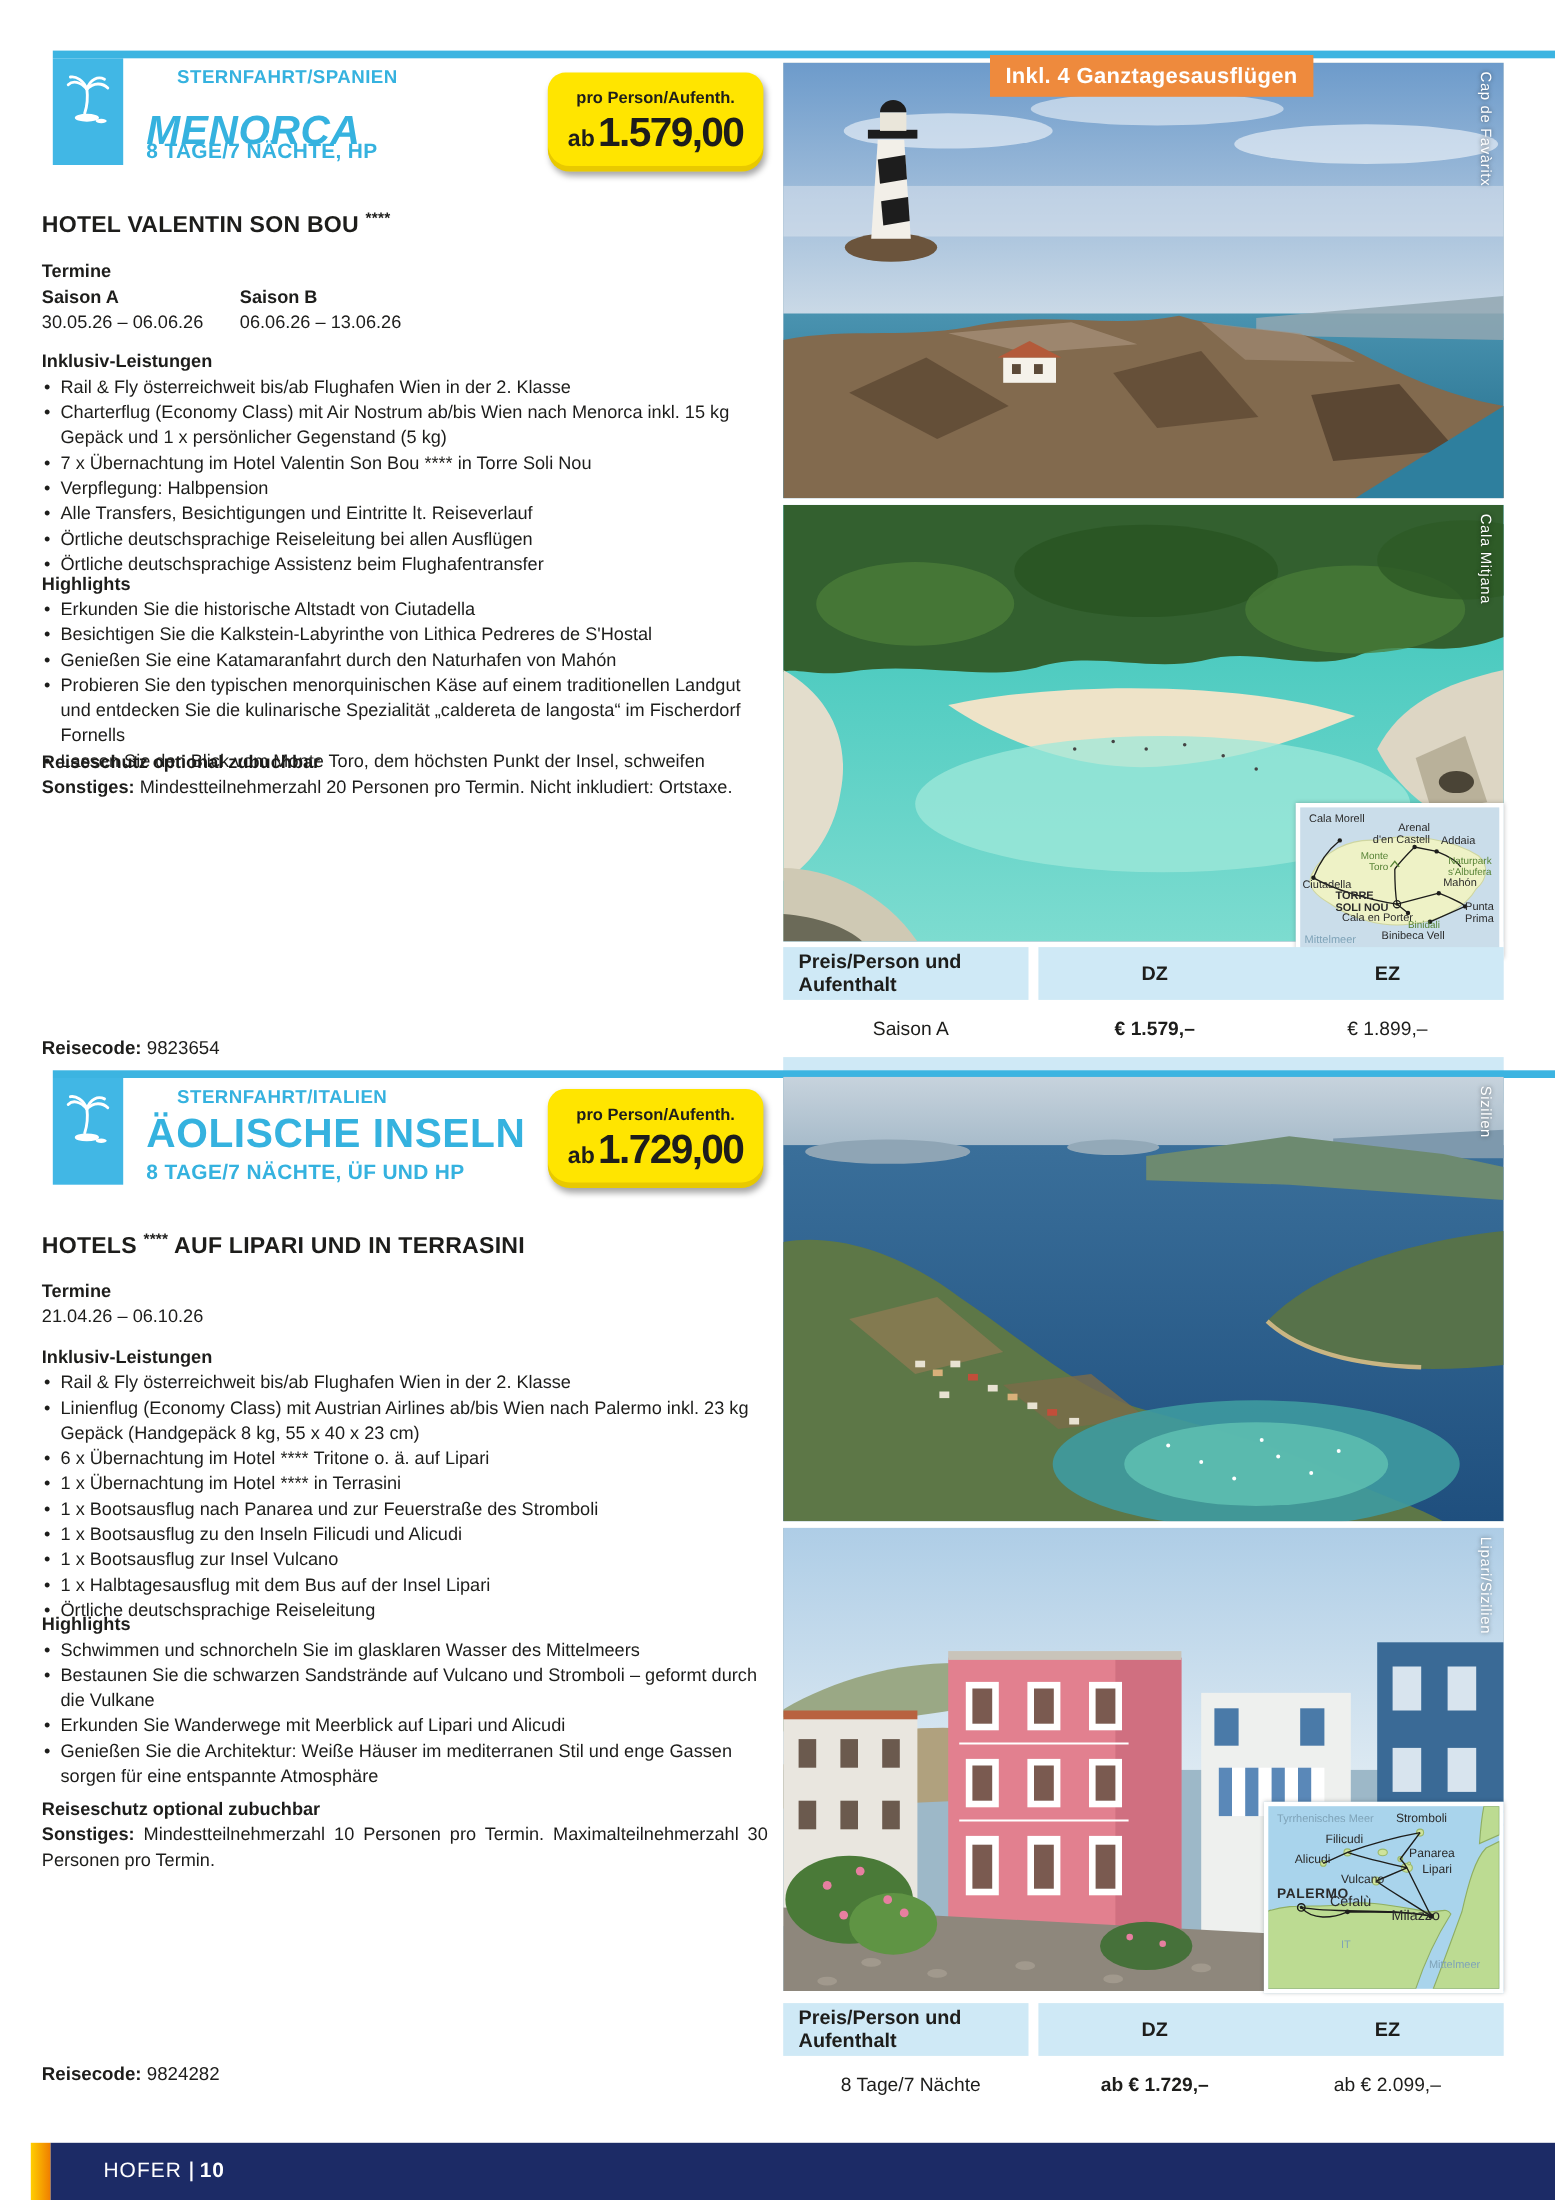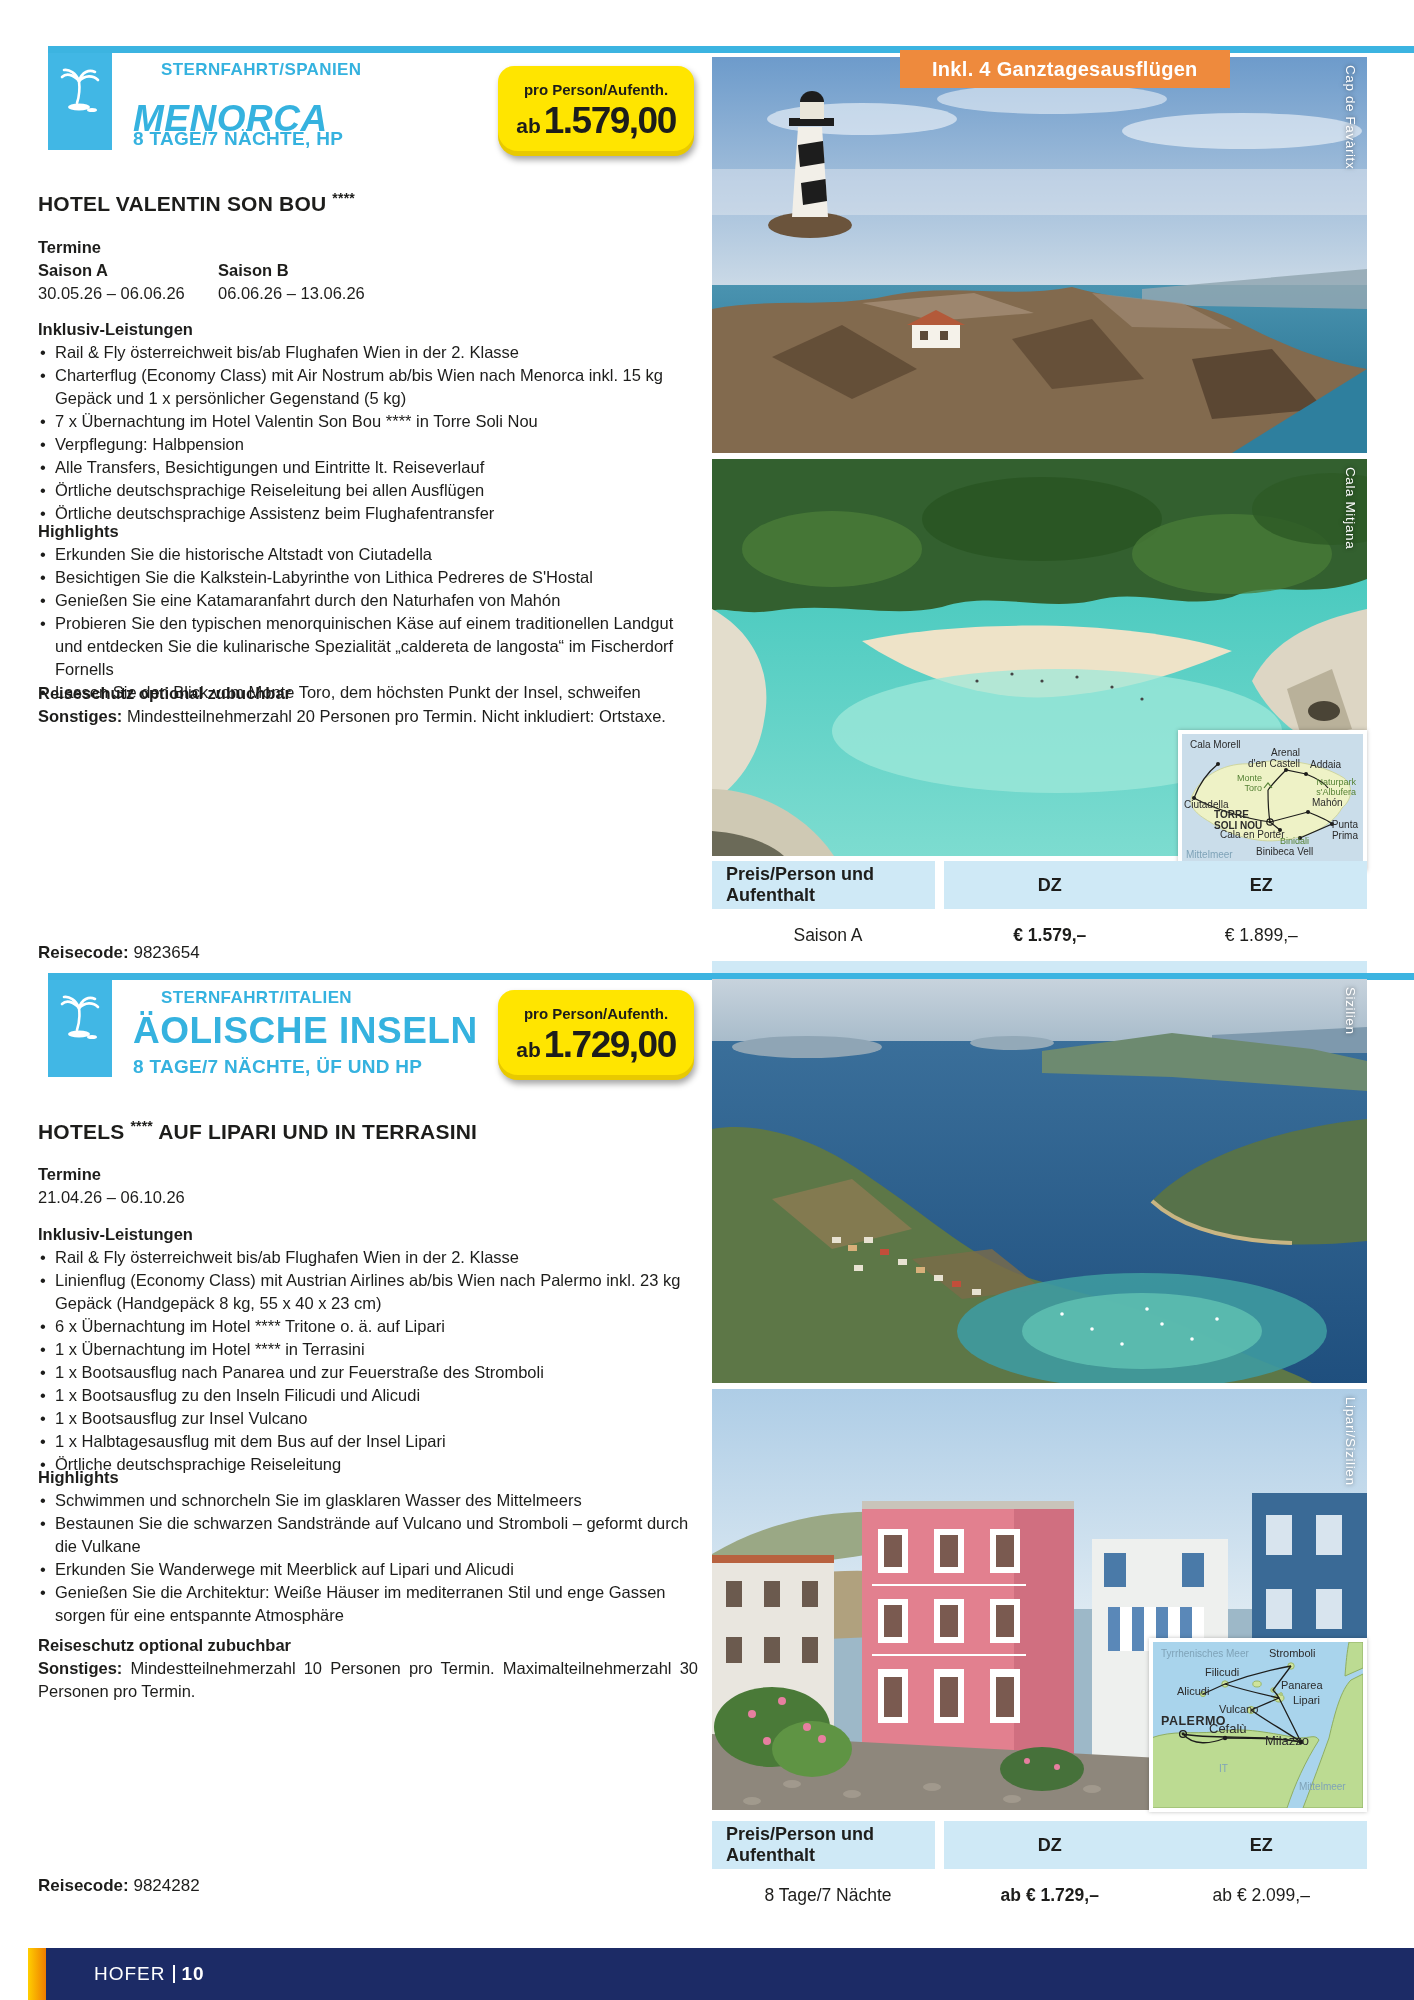--- a/index.html
+++ b/index.html
@@ -34,21 +34,21 @@
   .cols .col{width:180px;}
   .just{text-align:justify;}
   .rcode{position:absolute;left:38px;font-size:17px;}
 
   
   .photo{position:absolute;left:712px;width:655px;overflow:hidden;background:#9db8c8;}
   .photo svg{display:block;width:100%;height:100%;}
   .vlabel{position:absolute;top:8px;right:9px;writing-mode:vertical-rl;color:#fff;font-size:13.5px;
           letter-spacing:.6px;text-shadow:0 0 4px rgba(0,0,0,.55);}
   .banner{position:absolute;left:900px;top:50px;height:38px;background:#ee8a3d;color:#fff;
-          font-size:20px;font-weight:bold;display:flex;align-items:center;padding:0 32px;letter-spacing:.3px;}
+          font-size:20px;font-weight:bold;display:flex;align-items:center;padding:0 14px;letter-spacing:.3px;}
 
   
   .map{position:absolute;border:4px solid #fff;box-sizing:border-box;box-shadow:0 0 4px rgba(0,0,0,.25);}
   .map svg{position:absolute;left:0;top:0;width:100%;height:100%;}
   .map .ml{position:absolute;font-size:10px;line-height:10.5px;color:#2b2b2b;white-space:pre-line;}
   .map .ml.b{font-weight:bold;}
   .map .ml.green{color:#568235;font-size:9px;line-height:9.5px;}
   .map .ml.sea{color:#7fa3b8;}
   .map .ml.big{font-size:13px;}
   .map .ml.r{text-align:right;}

